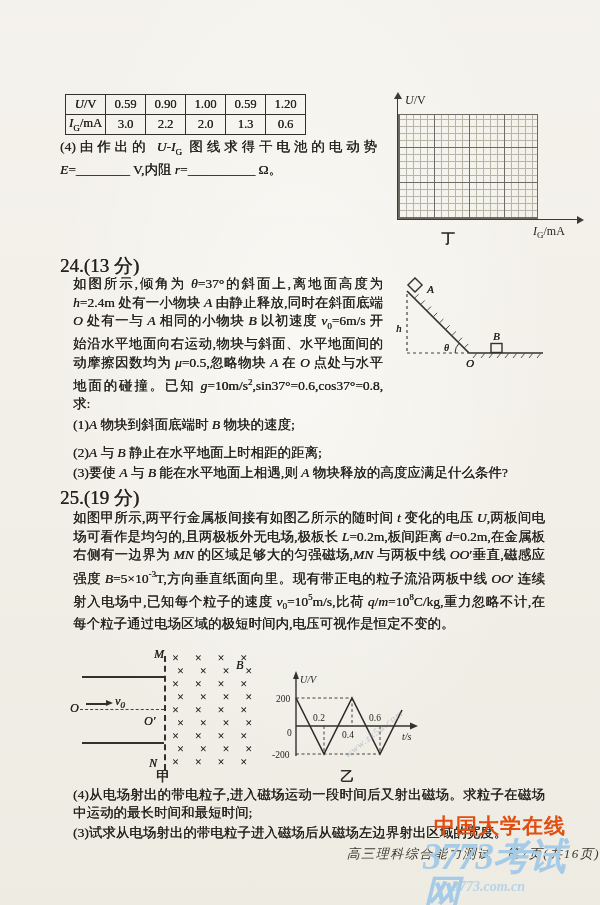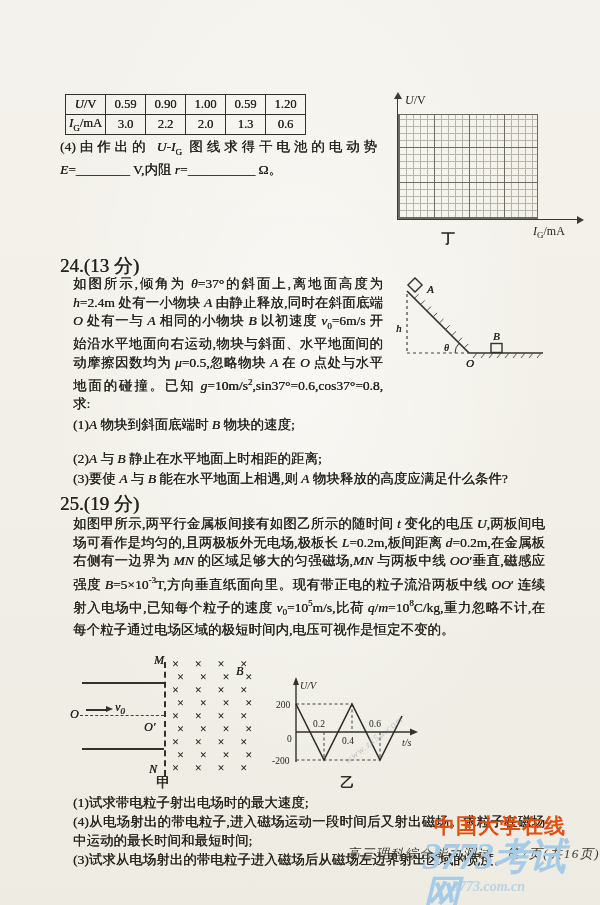--- a/index.html
+++ b/index.html
@@ -169,21 +169,21 @@
           </g>
 
           <rect x="98" y="66.5" width="11" height="9" fill="none" stroke="#33312b" stroke-width="1.4"></rect>
           <text x="100" y="63" font-size="11" font-style="italic">B</text>
 
           <text x="73" y="90" font-size="11" font-style="italic">O</text>
         </svg>
         <span>如图所示,倾角为 <i>θ</i>=37°的斜面上,离地面高度为 <i>h</i>=2.4m 处有一小物块 <i>A</i> 由静止释放,同时在斜面底端 <i>O</i> 处有一与 <i>A</i> 相同的小物块 <i>B</i> 以初速度 <i>v</i><sub>0</sub>=6m/s 开始沿水平地面向右运动,物块与斜面、水平地面间的动摩擦因数均为 <i>μ</i>=0.5,忽略物块 <i>A</i> 在 <i>O</i> 点处与水平地面的碰撞。已知 <i>g</i>=10m/s<sup>2</sup>,sin37°=0.6,cos37°=0.8,求:</span>
       </div>
       <div class="q-sub txt" style="margin-top:2px;">(1)<i>A</i> 物块到斜面底端时 <i>B</i> 物块的速度;</div>
-      <div class="q-sub txt" style="margin-top:16px;">(2)<i>A</i> 与 <i>B</i> 静止在水平地面上时相距的距离;</div>
+      <div class="q-sub txt" style="margin-top:10px;">(2)<i>A</i> 与 <i>B</i> 静止在水平地面上时相距的距离;</div>
       <div class="q-sub txt" style="margin-top:1px;">(3)要使 <i>A</i> 与 <i>B</i> 能在水平地面上相遇,则 <i>A</i> 物块释放的高度应满足什么条件?</div>
     </section>
 
     <section class="clear" style="margin-top:6px;">
       <div class="q-num txt">25.(19 分)</div>
       <div class="q-body txt" style="margin-top:2px;">如图甲所示,两平行金属板间接有如图乙所示的随时间 <i>t</i> 变化的电压 <i>U</i>,两板间电场可看作是均匀的,且两极板外无电场,极板长 <i>L</i>=0.2m,板间距离 <i>d</i>=0.2m,在金属板右侧有一边界为 <i>MN</i> 的区域足够大的匀强磁场,<i>MN</i> 与两板中线 <i>OO</i>′垂直,磁感应强度 <i>B</i>=5×10<sup>-3</sup>T,方向垂直纸面向里。现有带正电的粒子流沿两板中线 <i>OO</i>′ 连续射入电场中,已知每个粒子的速度 <i>v</i><sub>0</sub>=10<sup>5</sup>m/s,比荷 <i>q</i>/<i>m</i>=10<sup>8</sup>C/kg,重力忽略不计,在每个粒子通过电场区域的极短时间内,电压可视作是恒定不变的。</div>
 
       <div class="fig-row">
 
         <div class="fig-jia">
@@ -235,21 +235,20 @@
             <text x="70" y="68" font-size="9.5">0.4</text>
             <text x="97" y="51" font-size="9.5">0.6</text>
             <text x="130" y="70" font-size="10" font-style="italic">t/s</text>
           </svg>
           <div class="yi-caption">乙</div>
         </div>
 
         <div class="wm-diag">www.zk5u.com</div>
       </div>
 
-      <div class="q-sub txt" style="margin-top:4px;">(1)试求带电粒子射出电场时的最大速度;</div>
       <div class="q-sub txt" style="margin-top:1px;">(4)从电场射出的带电粒子,进入磁场运动一段时间后又射出磁场。求粒子在磁场中运动的最长时间和最短时间;</div>
       <div class="q-sub txt" style="margin-top:1px;">(3)试求从电场射出的带电粒子进入磁场后从磁场左边界射出区域的宽度。</div>
     </section>
   </div>
 
   <div class="footer">高三理科综合能力测试　第7页(共16页)</div>
   <div class="wm-site">3773考试网</div>
   <div class="wm-domain">3773.com.cn</div>
   <div class="wm-org">中国大学在线</div>
 </div>

